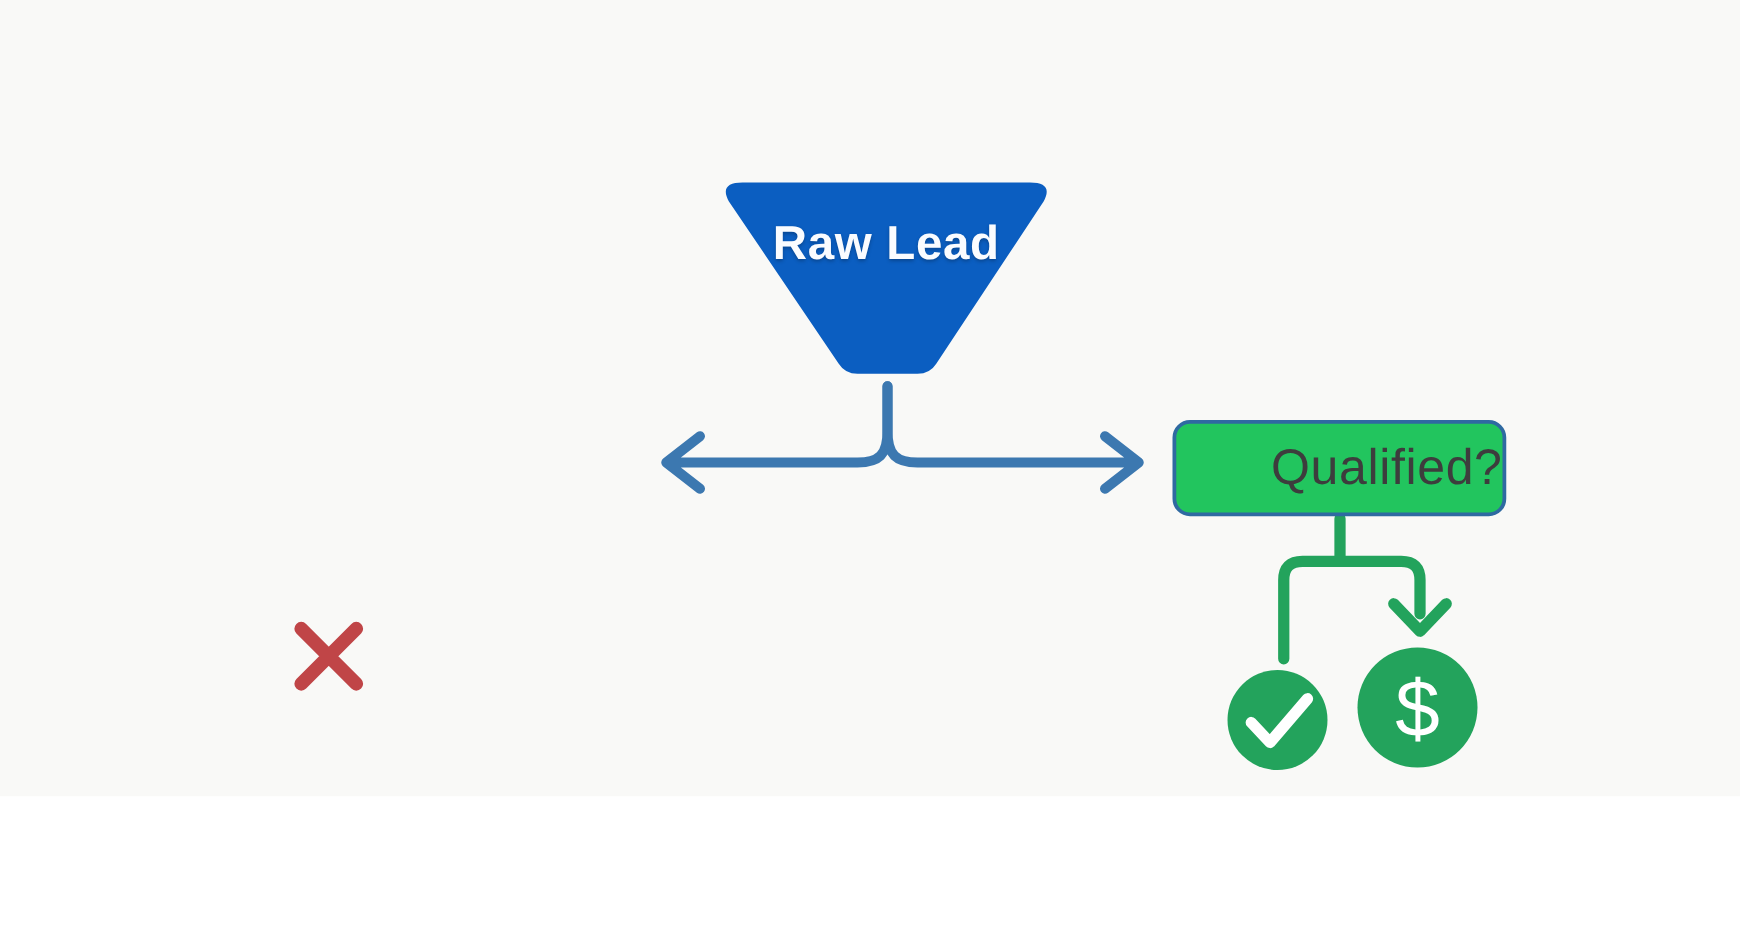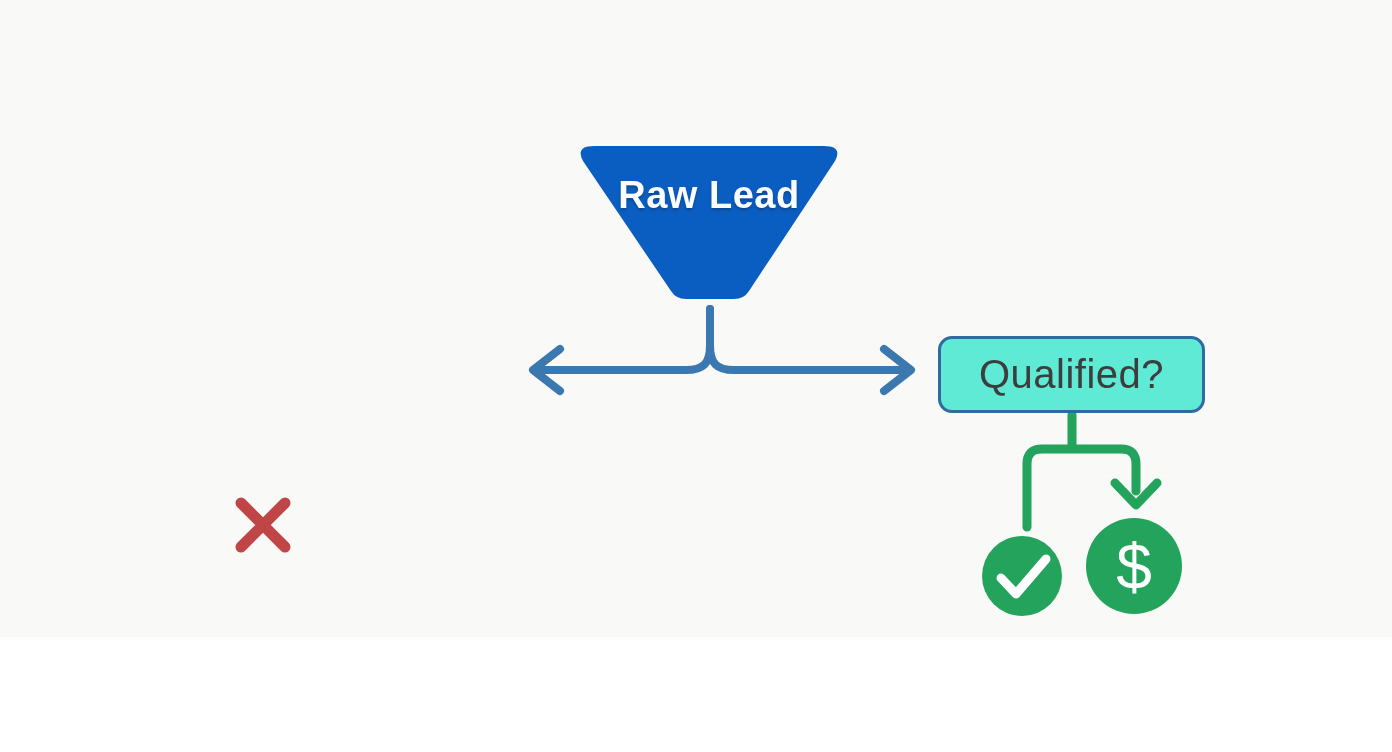--- a/index.html
+++ b/index.html
@@ -103,19 +103,19 @@
     <path fill="none" stroke-width="9" stroke-linecap="round" stroke-linejoin="round" d="M 1001 578 L 1016 594 L 1046 559" style="stroke: rgb(255, 255, 255);"></path>
 
     <circle cx="1134" cy="566" r="48" style="fill: rgb(35, 163, 92);"></circle>
 
     <path fill="none" stroke-width="11" stroke-linecap="round" d="M 241 503 L 285 547 M 285 503 L 241 547" style="stroke: rgb(192, 69, 71);"></path>
   </svg>
 
   <div class="label funnel-label" style="color: rgb(250, 252, 255);">Raw Lead</div>
 
 
-  <div class="node node-qualified" style="background: #5eead4; border-color: rgb(47, 106, 161); color: rgb(61, 61, 61);">
+  <div class="node node-qualified" style="background: #22c55e; border-color: rgb(47, 106, 161); color: rgb(61, 61, 61); justify-content: flex-end;">
     <span>Qualified?</span>
   </div>
 
   <div class="label dollar-glyph" style="color: rgb(255, 255, 255);">$</div>
 
 </div>
 
 </body></html>

